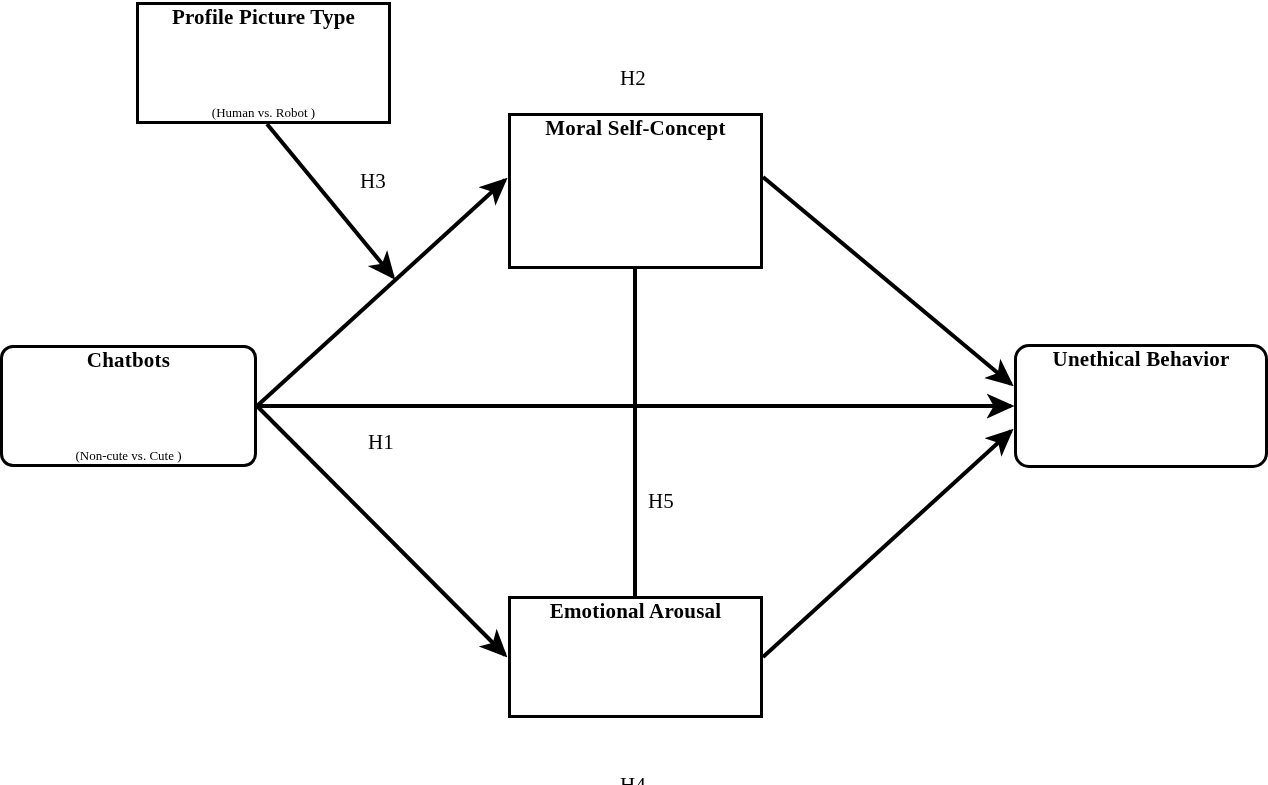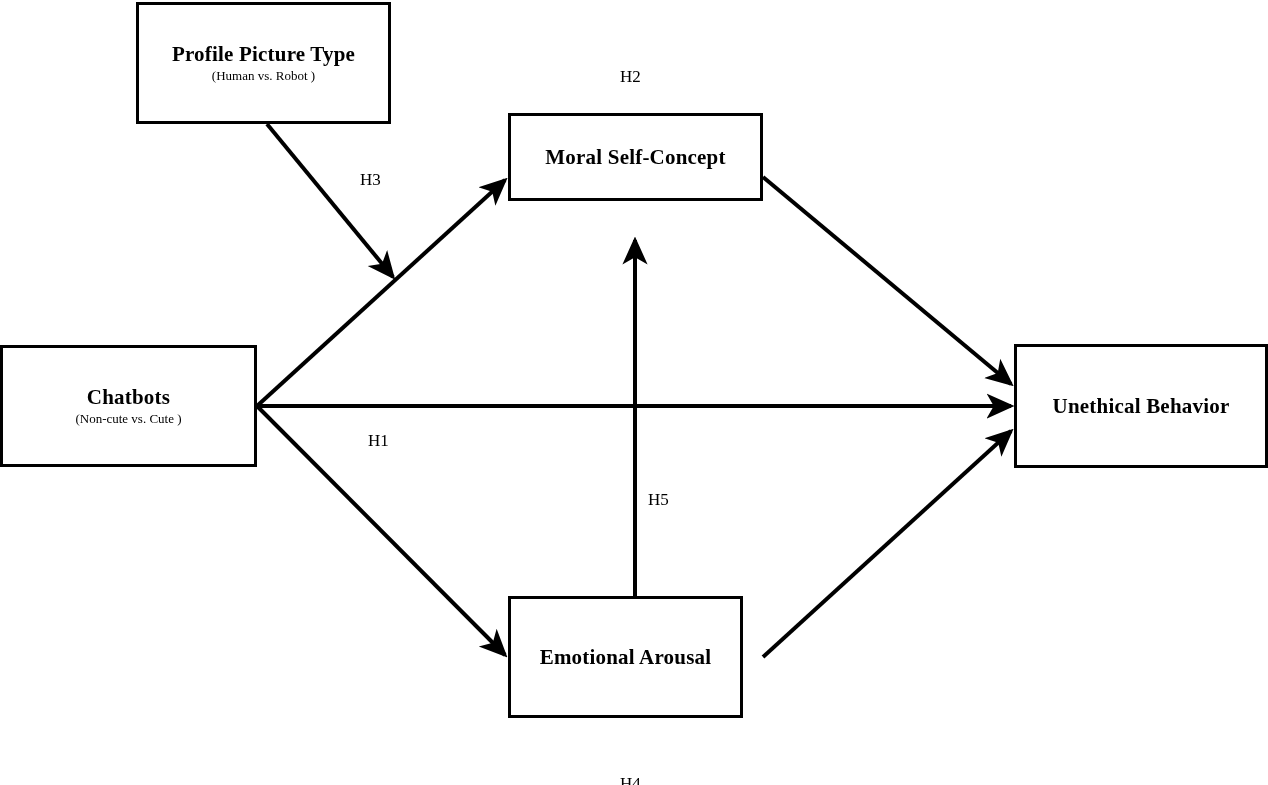--- a/index.html
+++ b/index.html
@@ -26,48 +26,48 @@
     height: 785px;
   }
   .node {
     position: absolute;
     box-sizing: border-box;
     border: 3px solid #000000;
     background: #ffffff;
     display: flex;
     flex-direction: column;
     align-items: center;
-    justify-content: center;
+    justify-content: space-between;
     text-align: center;
     z-index: 3;
   }
   .node .title {
     font-weight: bold;
     font-size: 21px;
     line-height: 1.15;
     letter-spacing: 0.2px;
     white-space: nowrap;
   }
   .node .subtitle {
     font-weight: normal;
     font-size: 13px;
     line-height: 1.2;
     margin-top: 2px;
     white-space: nowrap;
   }
   
   #node-profile-picture-type { left: 136px;  top: 2px;   width: 255px; height: 122px; }
-  #node-chatbots            { left: 0px;    top: 345px; width: 257px; height: 122px; }
-  #node-moral-self-concept  { left: 508px;  top: 113px; width: 255px; height: 88px; }
-  #node-emotional-arousal   { left: 508px;  top: 596px; width: 235px; height: 122px; }
-  #node-unethical-behavior  { left: 1014px; top: 344px; width: 254px; height: 124px; }
+  #node-chatbots            { left: 0px;    top: 345px; width: 257px; height: 122px; border-radius: 13px; }
+  #node-moral-self-concept  { left: 508px;  top: 113px; width: 255px; height: 156px; }
+  #node-emotional-arousal   { left: 508px;  top: 596px; width: 255px; height: 122px; }
+  #node-unethical-behavior  { left: 1014px; top: 344px; width: 254px; height: 124px; border-radius: 15px; }
 
   .hyp {
     position: absolute;
-    font-size: 17px;
+    font-size: 21px;
     font-weight: normal;
     line-height: 1;
     white-space: nowrap;
     z-index: 4;
     background: transparent;
   }
   #hyp-h1 { left: 368px; top: 432px; font-family: Liberation Serif, serif; }
   #hyp-h2 { left: 620px; top: 68px;  }
   #hyp-h3 { left: 360px; top: 171px; }
   #hyp-h4 { left: 620px; top: 747px; margin-top: 28px; }

